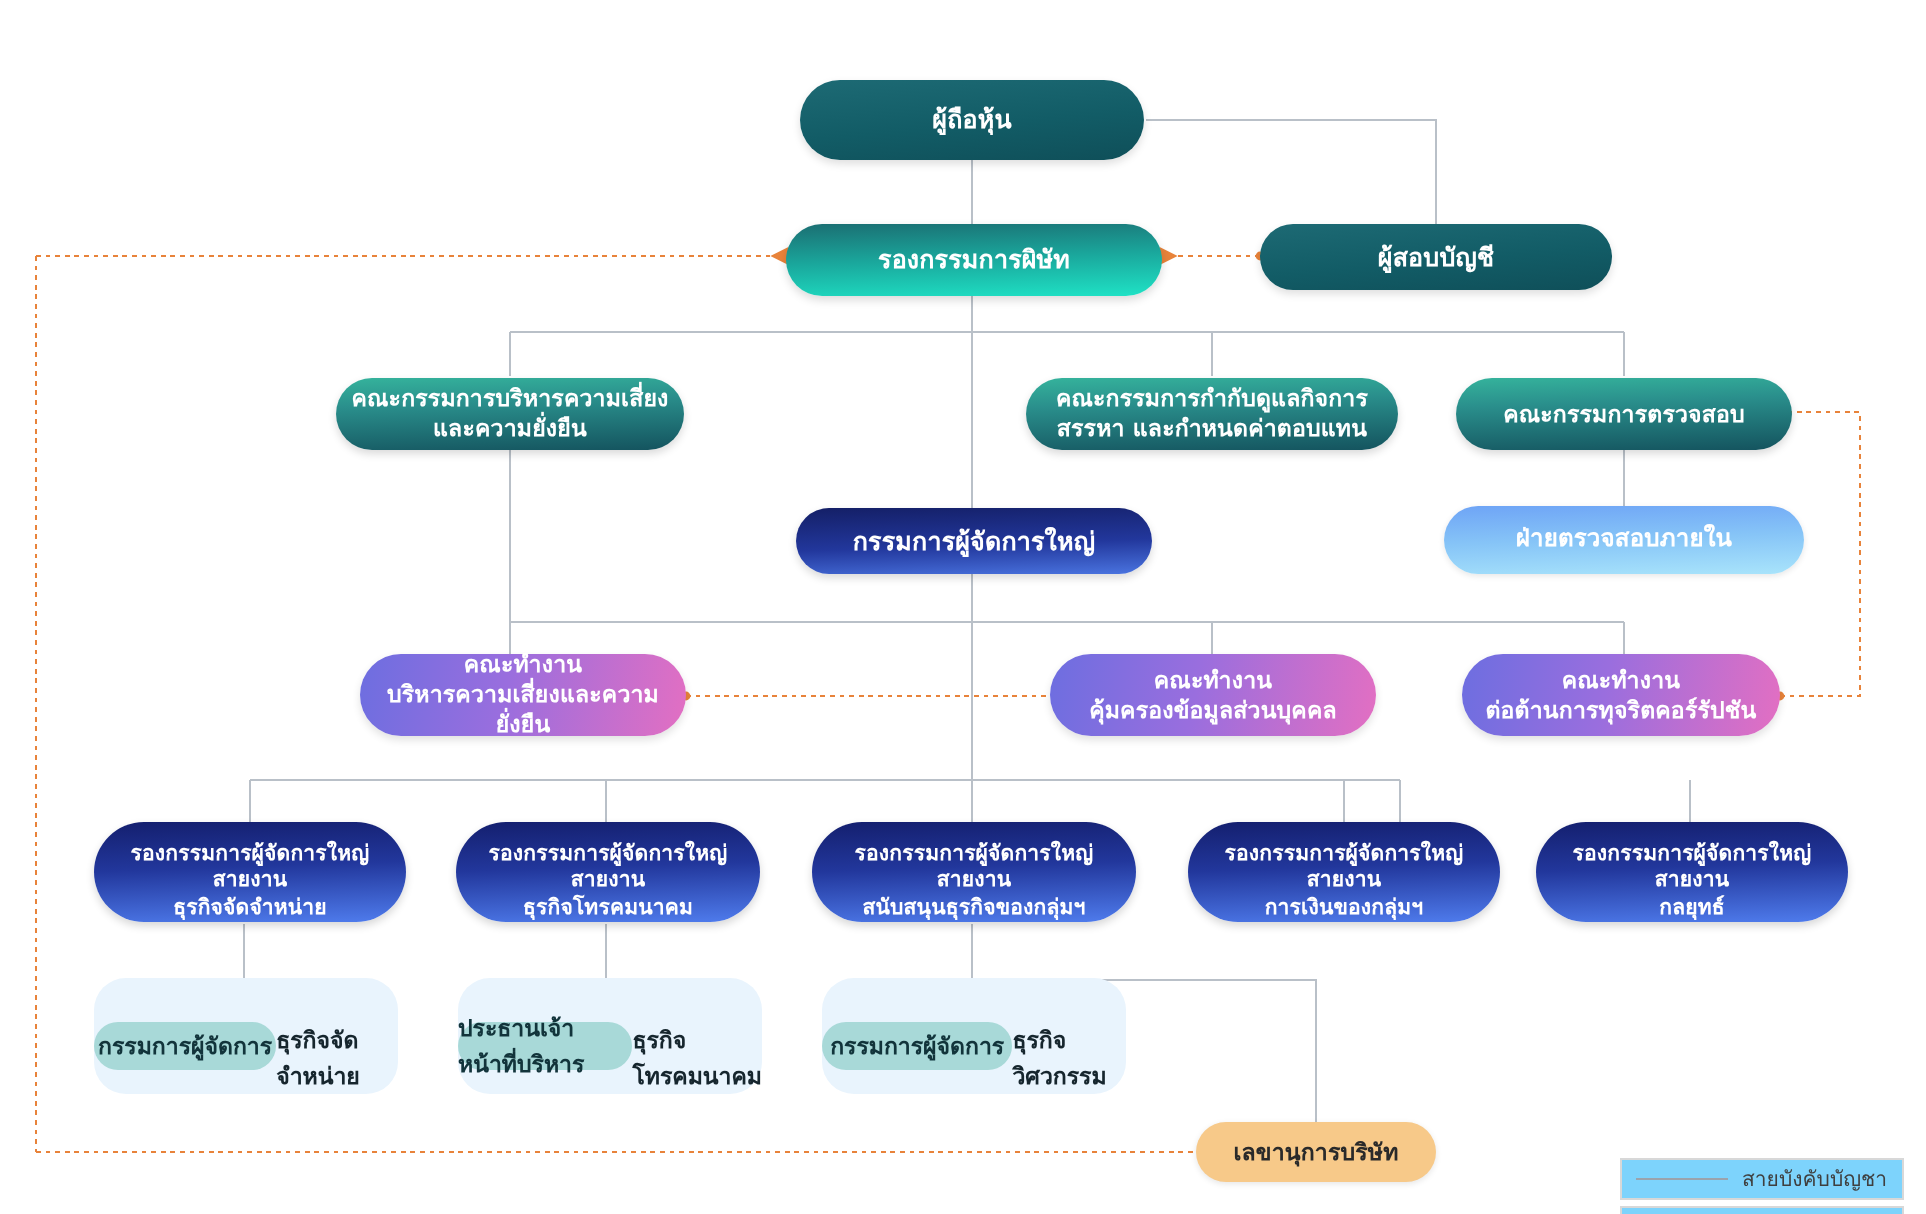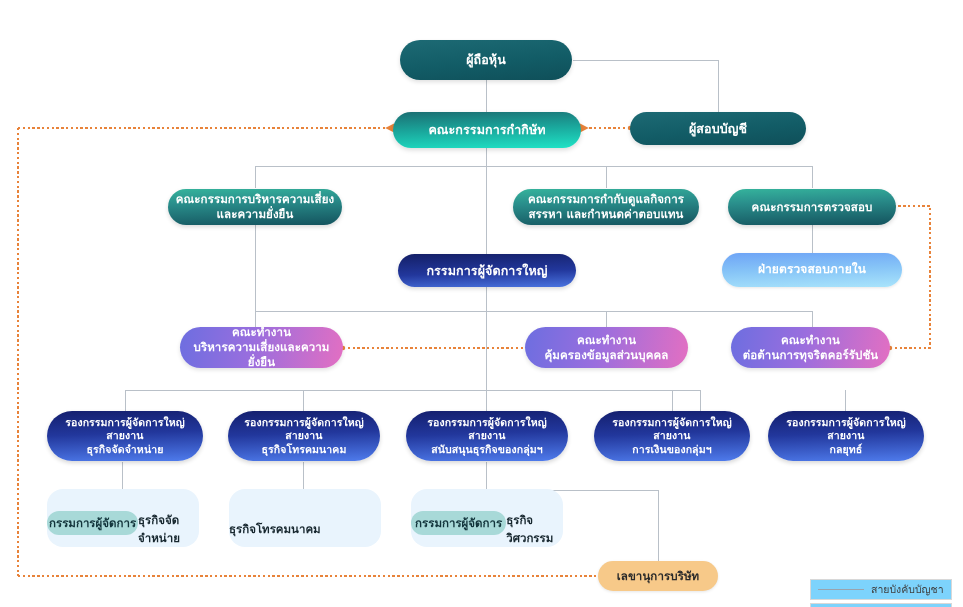--- a/index.html
+++ b/index.html
@@ -60,20 +60,21 @@
   .violet{
     background:linear-gradient(100deg,#6d6ee0 0%,#9a6ede 45%,#e36fc2 100%);
     box-shadow:0 2px 4px rgba(0,0,0,.12);
     font-size:11.5px;
   }
   .deputy{
     background:linear-gradient(178deg,#141f6e 0%,#22379c 45%,#4f7ced 100%);
     box-shadow:0 2px 4px rgba(0,0,0,.16);
     font-size:10.5px;
     padding:0 6px;
+    align-items:flex-end;
   }
   .amber{
     background:#f7c989;
     color:#2a2a2a;
     font-size:11.5px;
     box-shadow:0 1px 3px rgba(0,0,0,.10);
   }
 
   
   .sub-card{
@@ -204,21 +205,21 @@
 
   <div class="node teal-dark" style="left:400px;top:12px;width:172px;height:40px;">
     <span>ผู้ถือหุ้น</span>
   </div>
 
   <div class="node teal-dark" style="left:630px;top:84px;width:176px;height:33px;">
     <span>ผู้สอบบัญชี</span>
   </div>
 
   <div class="node board" style="left:393px;top:84px;width:188px;height:36px;">
-    <span>คณะกรรมการกำกิษัท</span>
+    <span>รองกรรมการผิษัท</span>
   </div>
 
   <div class="node cmte" style="left:168px;top:161px;width:174px;height:36px;">
     <span>คณะกรรมการบริหารความเสี่ยง
 และความยั่งยืน</span>
   </div>
 
   <div class="node cmte" style="left:513px;top:161px;width:186px;height:36px;">
     <span>คณะกรรมการกำกับดูแลกิจการ
 สรรหา และกำหนดค่าตอบแทน</span>
@@ -278,20 +279,23 @@
   </div>
 
   <div class="sub-card" style="left:47px;top:461px;width:152px;height:58px;">
     <div class="sub-pill" style="width:124px;height:24px;">
       <span>กรรมการผู้จัดการ</span>
     </div>
     <div class="sub-label">ธุรกิจจัดจำหน่าย</div>
   </div>
 
   <div class="sub-card" style="left:229px;top:461px;width:152px;height:58px;">
+    <div class="sub-pill" style="width:130px;height:24px;">
+      <span>ประธานเจ้าหน้าที่บริหาร</span>
+    </div>
     <div class="sub-label">ธุรกิจโทรคมนาคม</div>
   </div>
 
   <div class="sub-card" style="left:411px;top:461px;width:152px;height:58px;">
     <div class="sub-pill" style="width:124px;height:24px;">
       <span>กรรมการผู้จัดการ</span>
     </div>
     <div class="sub-label">ธุรกิจวิศวกรรม</div>
   </div>
 

